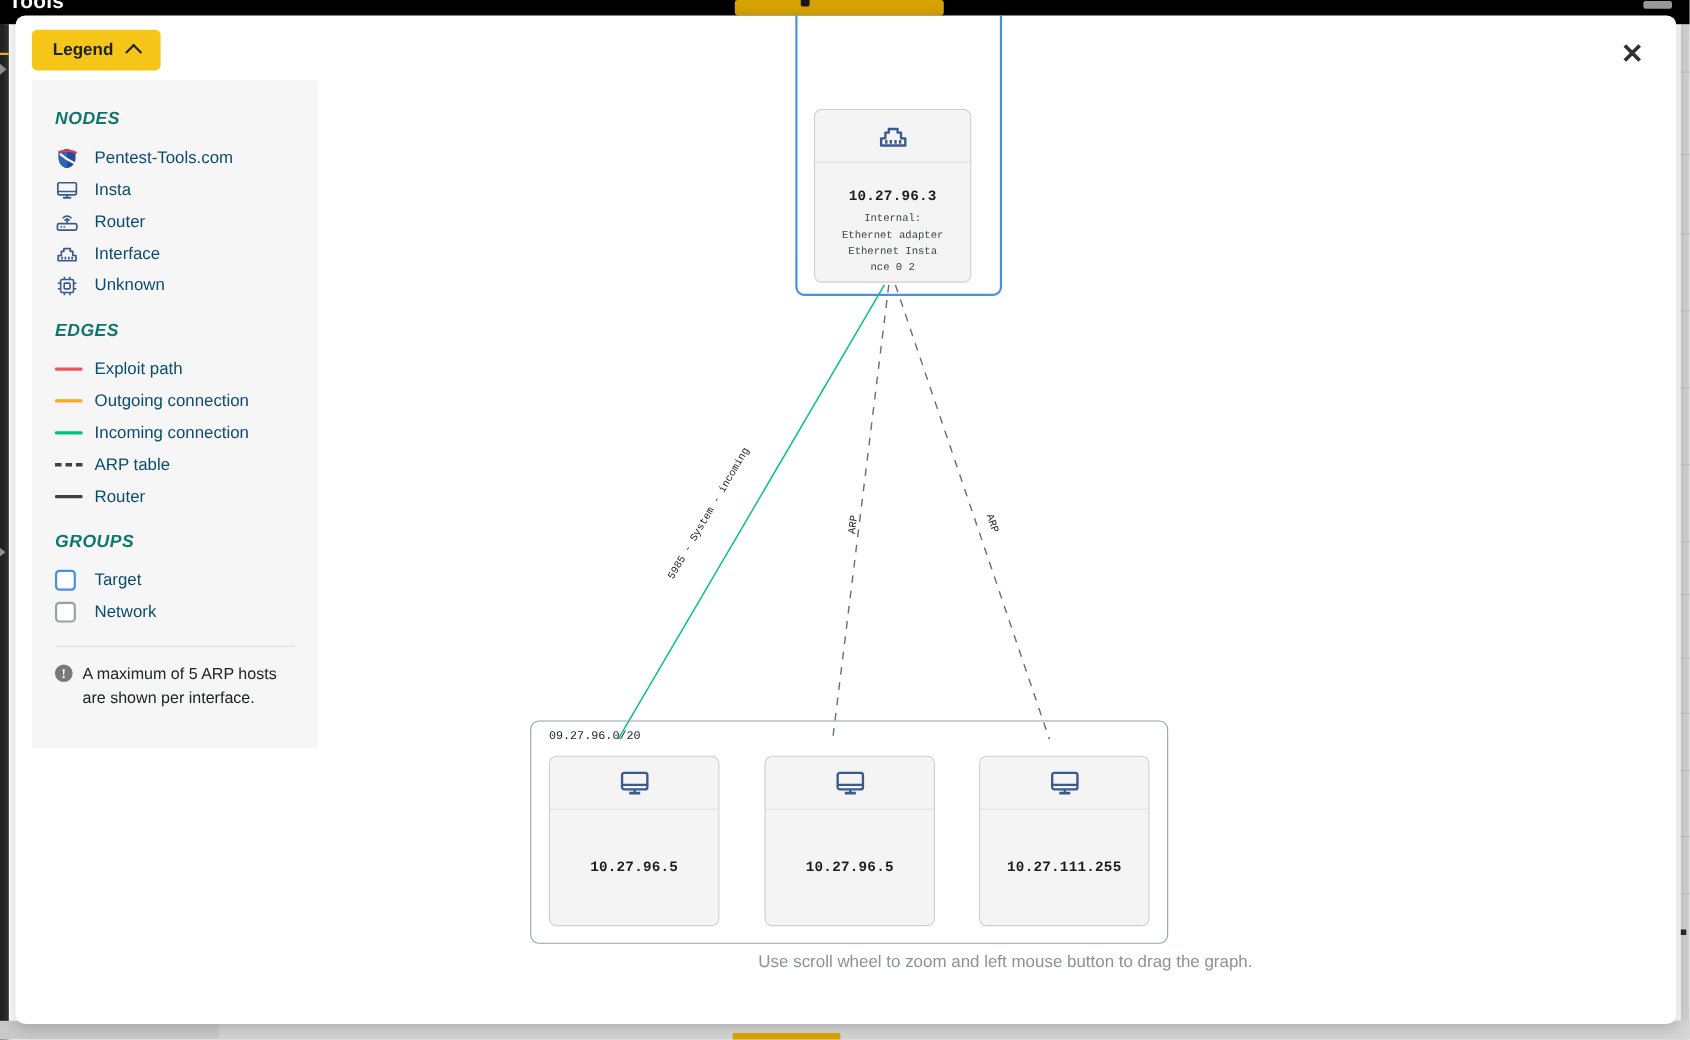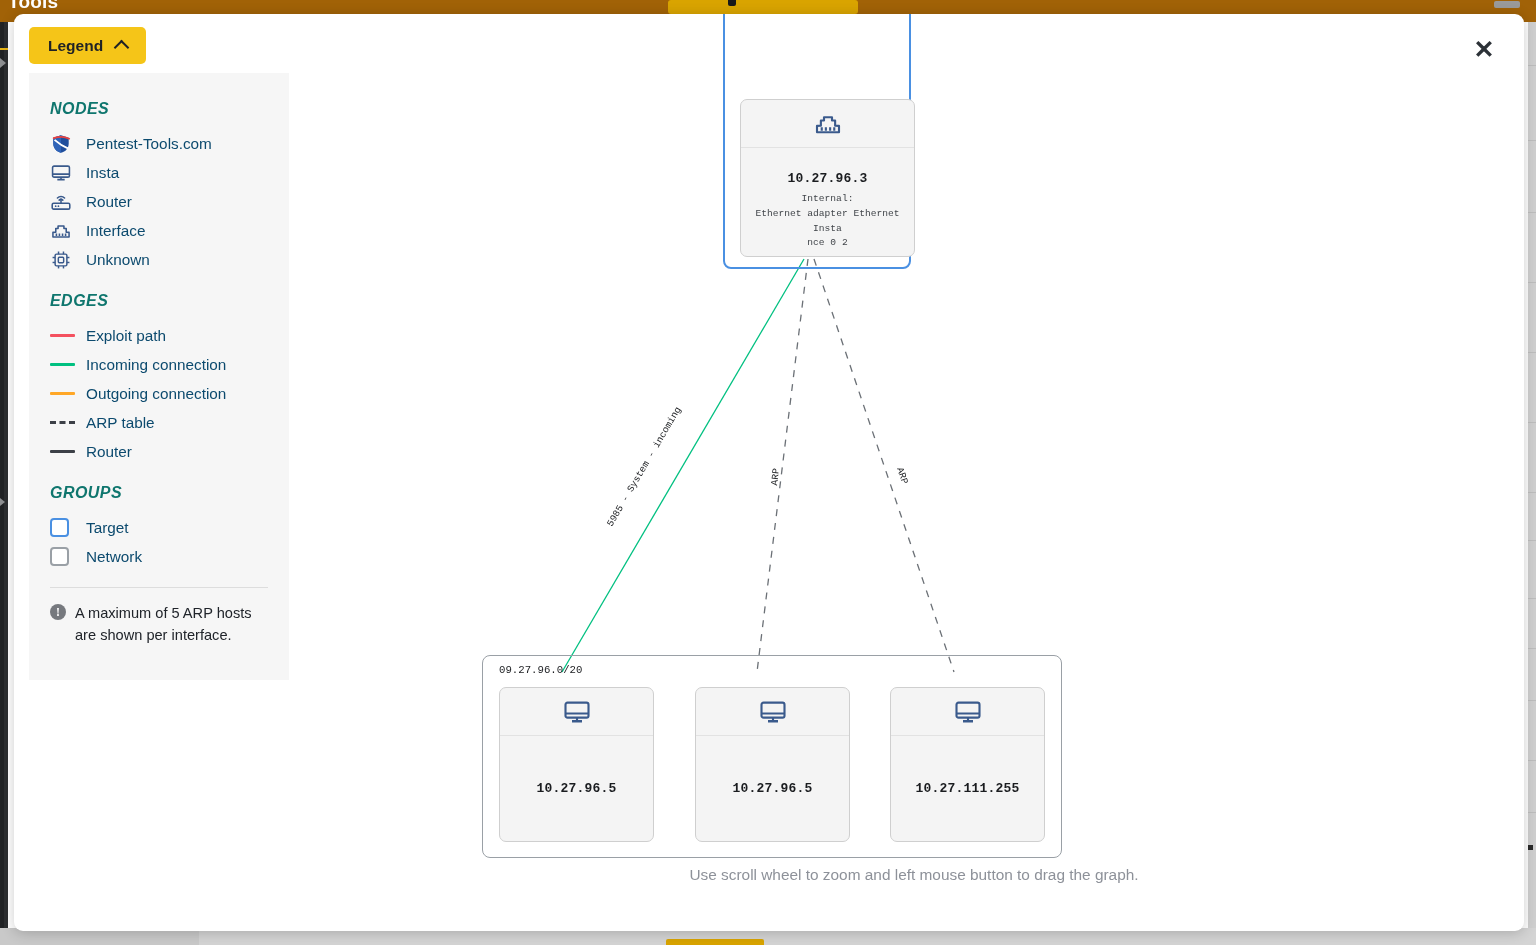--- a/index.html
+++ b/index.html
@@ -7,21 +7,21 @@
     width: 1536px; height: 945px;
     font-family: "Liberation Sans", sans-serif;
     overflow: hidden;
     background: #ffffff;
   }
 
   
   #app-background { position: absolute; inset: 0; background: #ffffff; }
   #topbar-dark {
     position: absolute; left: 0; top: 0; width: 1536px; height: 22px;
-    background: #a16207;
+    background: #000000;
   }
   #topbar-title {
     position: absolute; left: 8px; top: -9px;
     font-size: 19px; font-weight: 700; color: #ffffff;
     letter-spacing: .2px;
   }
   #topbar-yellow-btn {
     position: absolute; left: 668px; top: 0px; width: 190px; height: 14px;
     background: #d9a400; border-radius: 3px;
   }
@@ -344,29 +344,29 @@
     <div class="legend-section-title">EDGES</div>
 
     <div class="legend-row">
       <span class="legend-key">
         <span class="edge-line" style="background:#f4515f"></span>
       </span>
       <span class="legend-label">Exploit path</span>
     </div>
     <div class="legend-row">
       <span class="legend-key">
+        <span class="edge-line" style="background:#ffa726"></span>
+      </span>
+      <span class="legend-label">Outgoing connection</span>
+    </div>
+    <div class="legend-row">
+      <span class="legend-key">
         <span class="edge-line" style="background:#00c080"></span>
       </span>
       <span class="legend-label">Incoming connection</span>
-    </div>
-    <div class="legend-row">
-      <span class="legend-key">
-        <span class="edge-line" style="background:#ffa726"></span>
-      </span>
-      <span class="legend-label">Outgoing connection</span>
     </div>
     <div class="legend-row">
       <span class="legend-key">
         <span class="edge-dash"></span>
       </span>
       <span class="legend-label">ARP table</span>
     </div>
     <div class="legend-row">
       <span class="legend-key">
         <span class="edge-router"></span>
@@ -408,21 +408,21 @@
 
       <line x1="510" y1="245" x2="650" y2="658" stroke="#6b7076" stroke-width="1.3" stroke-dasharray="7 7"></line>
     </svg>
 
     <div class="edge-label" style="left:345px; top:450px; transform: rotate(-59.6deg) translate(-50%,-50%);">5985 - System - incoming</div>
     <div class="edge-label" style="left:477px; top:458px; transform: rotate(-83deg) translate(-50%,-50%);">ARP</div>
     <div class="edge-label" style="left:593px; top:458px; transform: rotate(71deg) translate(-50%,-50%);">ARP</div>
 
     <div class="group-box" style="left:419px; top:-10px; width:188px; height:265px; border:2px solid #4a90e2;"></div>
 
-    <div class="node-card" style="left:436px; top:85px; width:175px; height:158px;">
+    <div class="node-card" style="left:436px; top:85px; width:143px; height:158px;">
       <div class="node-ico-zone">
         <svg width="30" height="30" viewBox="0 0 24 24" fill="none" stroke="#3a5a8c" stroke-width="1.7">
           <path d="M3.2 18.6v-5.1l3.1-.1V9.2h2.5V6.6h6.4v2.6h2.5v4.2l3.1.1v5.1z" stroke-linejoin="round"></path>
           <line x1="7" y1="14.6" x2="7" y2="17.4"></line>
           <line x1="10.3" y1="14.6" x2="10.3" y2="17.4"></line>
           <line x1="13.7" y1="14.6" x2="13.7" y2="17.4"></line>
           <line x1="17" y1="14.6" x2="17" y2="17.4"></line>
         </svg>
       </div>
       <div class="node-body" style="height:108px; padding-top:18px;">

